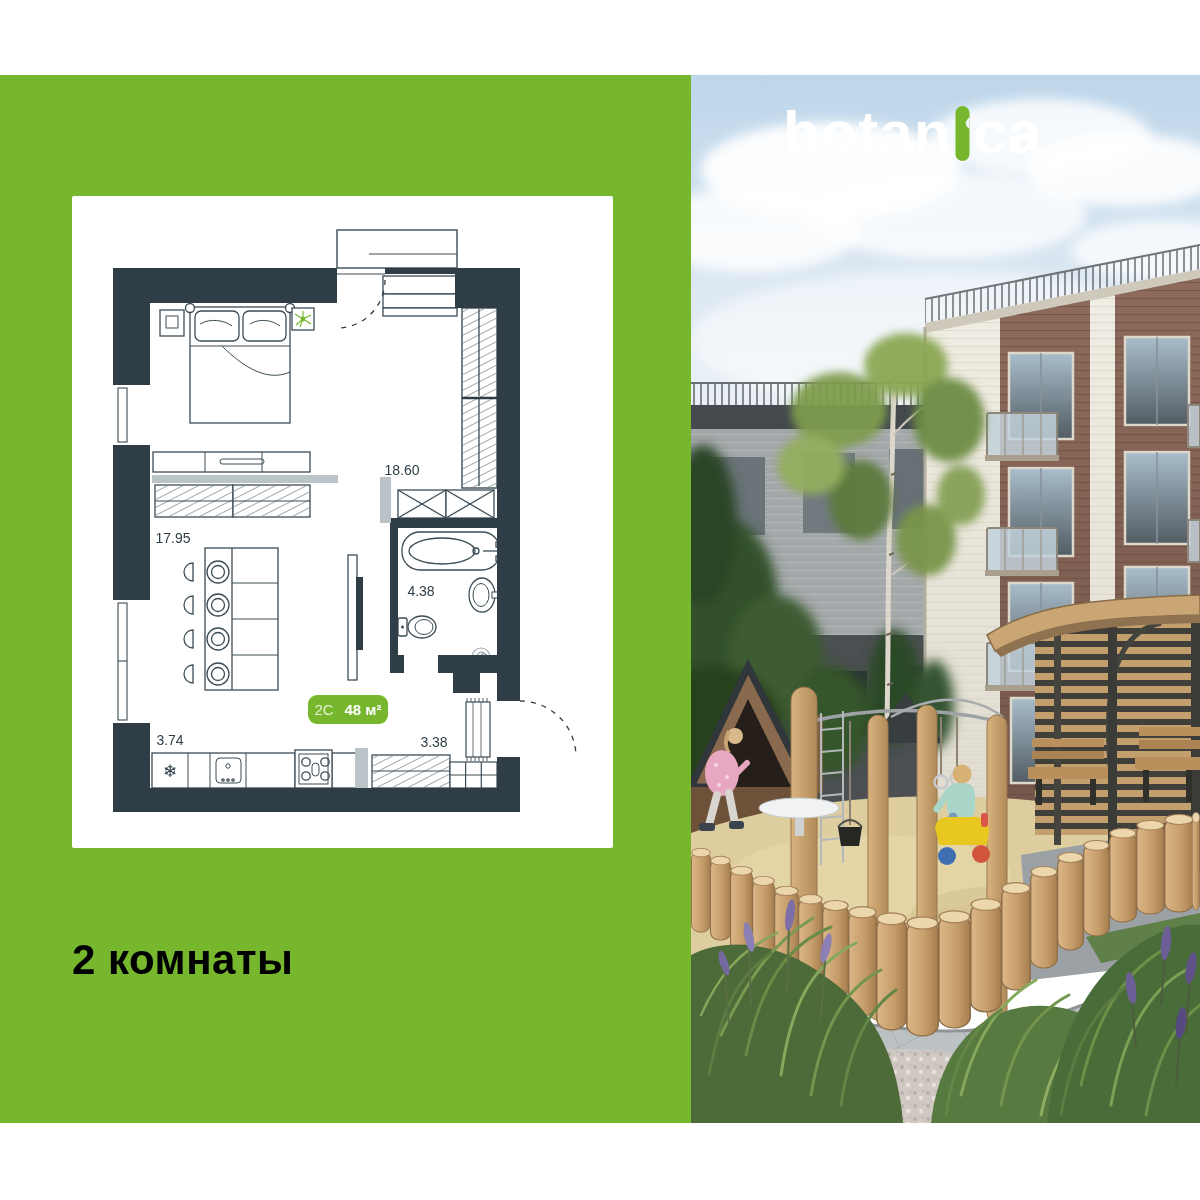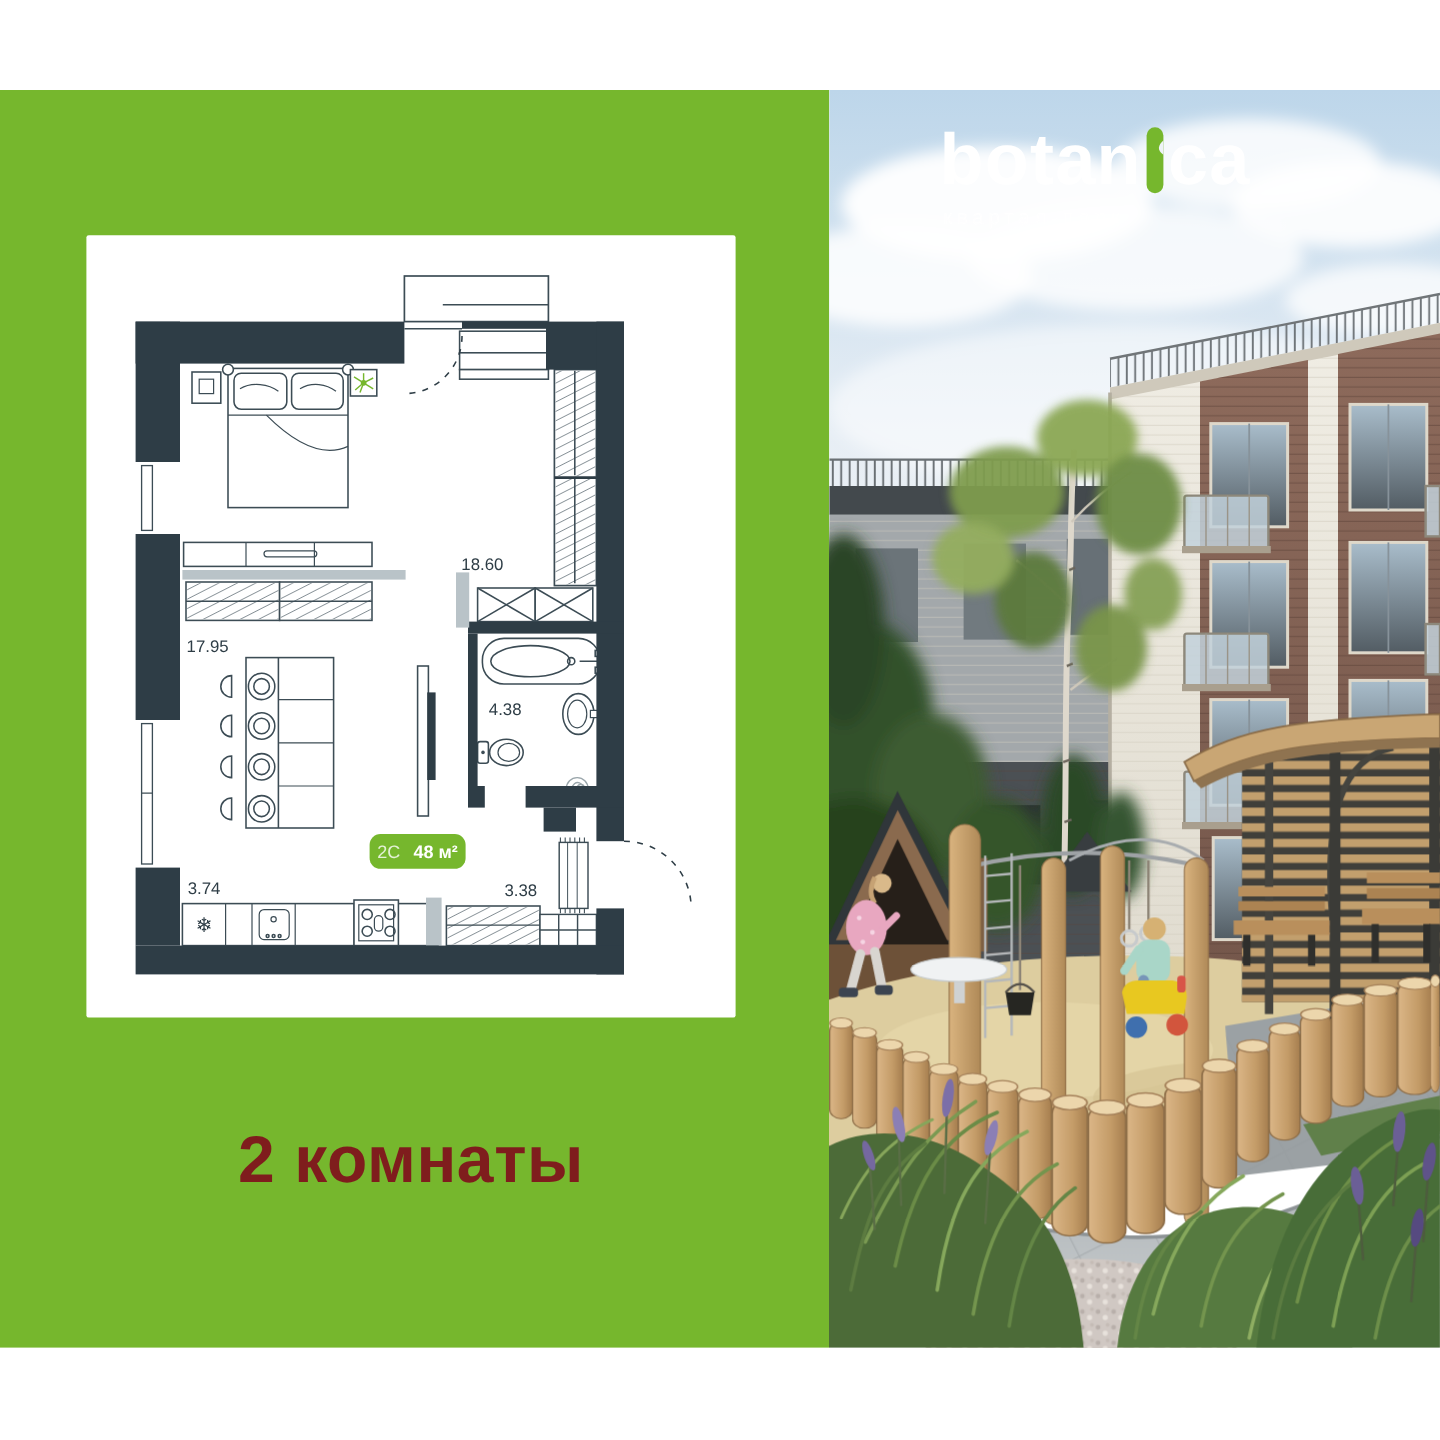--- a/index.html
+++ b/index.html
@@ -8,22 +8,22 @@
   .band{position:absolute;top:75px;left:0;width:1200px;height:1048px;}
   .green-panel{position:absolute;left:0;top:0;width:691px;height:1048px;background:#76B72D;}
   .photo-panel{position:absolute;left:691px;top:0;width:509px;height:1048px;overflow:hidden;}
   .plan-card{position:absolute;left:72px;top:121px;width:541px;height:652px;background:#ffffff;border-radius:2px;}
   .plan-card svg{display:block;width:541px;height:652px;}
   .scene{display:block;width:509px;height:1048px;}
   .logo{position:absolute;left:92px;top:28px;color:#ffffff;}
   .logo-word{font-size:60px;font-weight:700;letter-spacing:1px;line-height:1;display:flex;align-items:flex-end;}
   .logo-word .i-bar{display:inline-block;margin:0 3px 1px 4px;}
   .logo-sub{margin-top:9px;margin-left:3px;font-size:17px;font-weight:400;letter-spacing:4px;color:#ffffff;opacity:.97;}
-  .headline{position:absolute;left:72px;top:862px;width:541px;text-align:center;color:#7f1d1d;
-            font-weight:700;font-size:55px;line-height:1.08;letter-spacing:.5px;}
+  .headline{position:absolute;left:72px;top:862px;width:541px;color:#000000;
+            font-weight:700;font-size:42px;line-height:1.08;letter-spacing:.5px;}
   .headline sup{font-size:.62em;vertical-align:.45em;margin-left:1px;}
   text{font-family:"Liberation Sans", sans-serif;}
 </style>
 </head>
 <body>
 
 <div class="canvas">
   <div class="band">
 
     <div class="green-panel">

